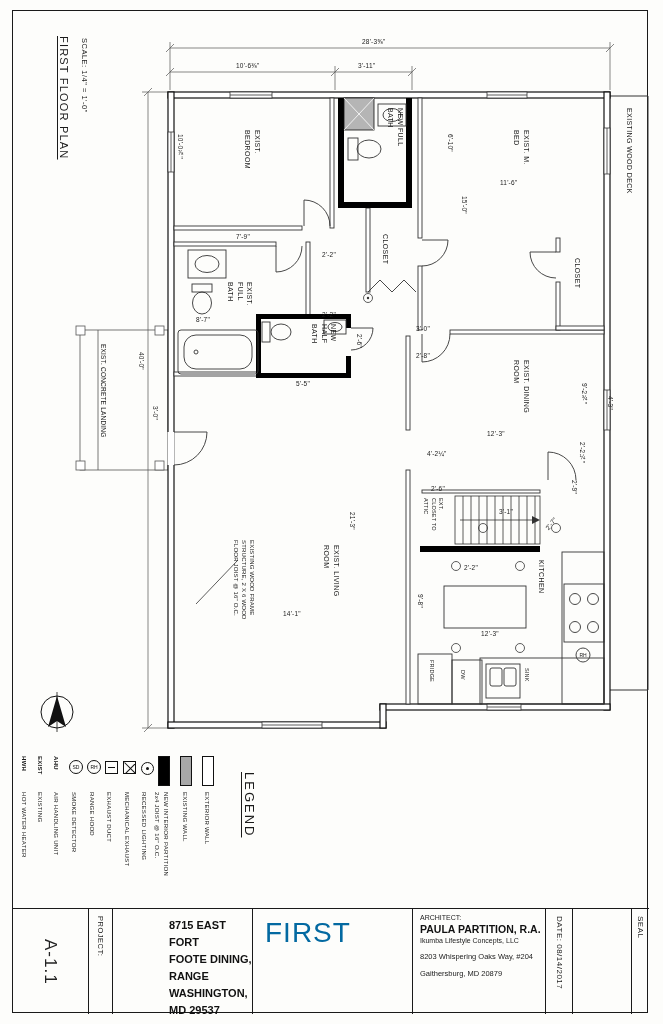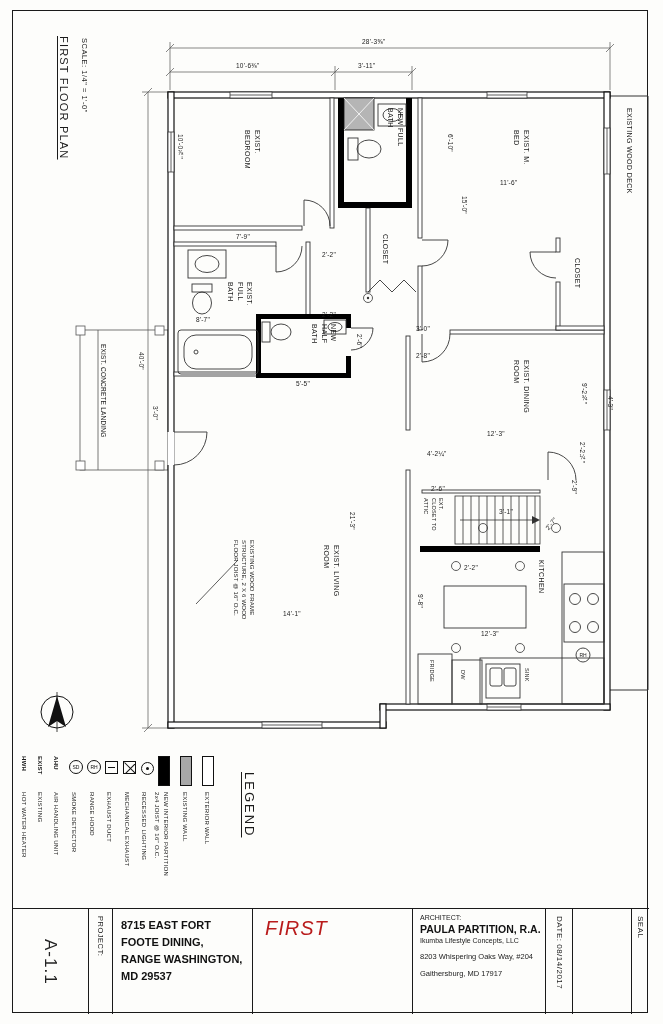--- a/index.html
+++ b/index.html
@@ -30,22 +30,22 @@
           display:flex; align-items:center; justify-content:center; font-size:5px; color:#111; box-sizing:border-box; }
   .legend-title { font-size:13px; letter-spacing:2px; text-decoration:underline; }
   .legend-lbl { font-size:6px; letter-spacing:0.3px; }
   
   .tblock { position:absolute; left:12px; top:908px; width:637px; height:105px;
             border-top:1.5px solid #1a1a1a; box-sizing:border-box; }
   .tcell { position:absolute; top:0; height:105px; border-left:1px solid #1a1a1a; box-sizing:border-box; }
   .tcell:first-child { border-left:none; }
   .sheetnum { font-size:17px; letter-spacing:1px; color:#222; }
   .tlabel-v { font-size:7.5px; letter-spacing:0.5px; color:#222; }
-  .addr { font-weight:bold; font-size:11px; line-height:1.55; color:#111; }
-  .dtitle { font-size:20px; letter-spacing:1px; color:#b91c1c; line-height:1.15;font-style:italic; }
+  .addr { font-weight:bold; font-size:11px; line-height:1.55; color:#111;margin-left:48px; }
+  .dtitle { font-size:28px; letter-spacing:1px; color:#0369a1; line-height:1.15; }
   .arch-label { font-size:7px; color:#222; }
   .arch-name { font-size:10.5px; font-weight:bold; color:#111; margin-top:2px; }
   .arch-co { font-size:7px; color:#222; margin-top:2px; }
   .arch-ad { font-size:7.5px; color:#222; margin-top:8px; }
 </style>
 </head>
 <body>
 
 <div class="page">
   <div class="pborder"></div>
@@ -348,21 +348,21 @@
       <div class="addr">MD  29537</div>
     </div>
     <div class="tcell" style="left:240px; width:160px; padding:8px 0 0 12px;">
       <div class="dtitle">FIRST</div>
     </div>
     <div class="tcell" style="left:400px; width:133px; padding:5px 0 0 7px;">
       <div class="arch-label">ARCHITECT:</div>
       <div class="arch-name">PAULA PARTITION, R.A.</div>
       <div class="arch-co">Ikumba Lifestyle Concepts, LLC</div>
       <div class="arch-ad">8203 Whispering Oaks Way, #204</div>
-      <div class="arch-ad">Gaithersburg, MD  17917</div>
+      <div class="arch-ad">Gaithersburg, MD  20879</div>
     </div>
     <div class="tcell" style="left:533px; width:27px;">
       <span class="v tlabel-v" style="position:absolute; left:9px; top:7px; font-size:8px;">DATE: 08/14/2017</span>
     </div>
     <div class="tcell" style="left:560px; width:77px;">
       <div style="position:absolute; left:58px; top:0; width:1px; height:105px; background:#1a1a1a;"></div>
       <span class="v tlabel-v" style="position:absolute; left:63px; top:7px; font-size:8px;">SEAL</span>
     </div>
   </div>
 </div>

